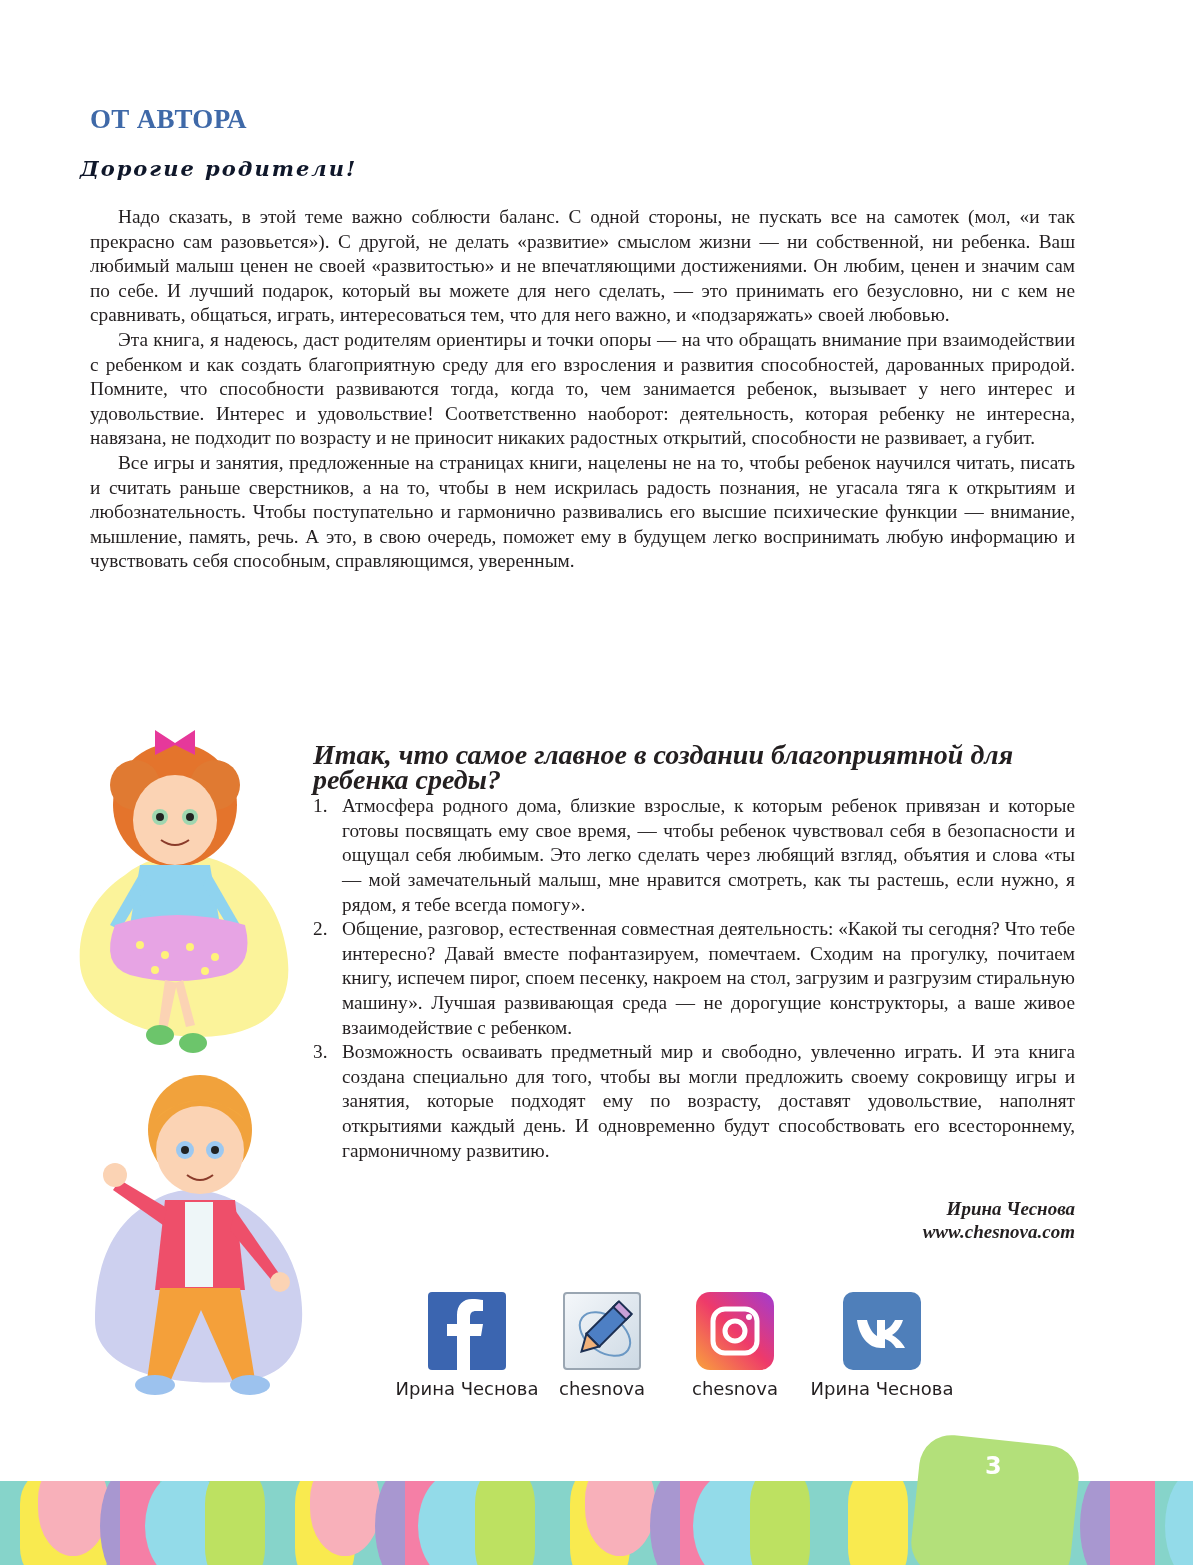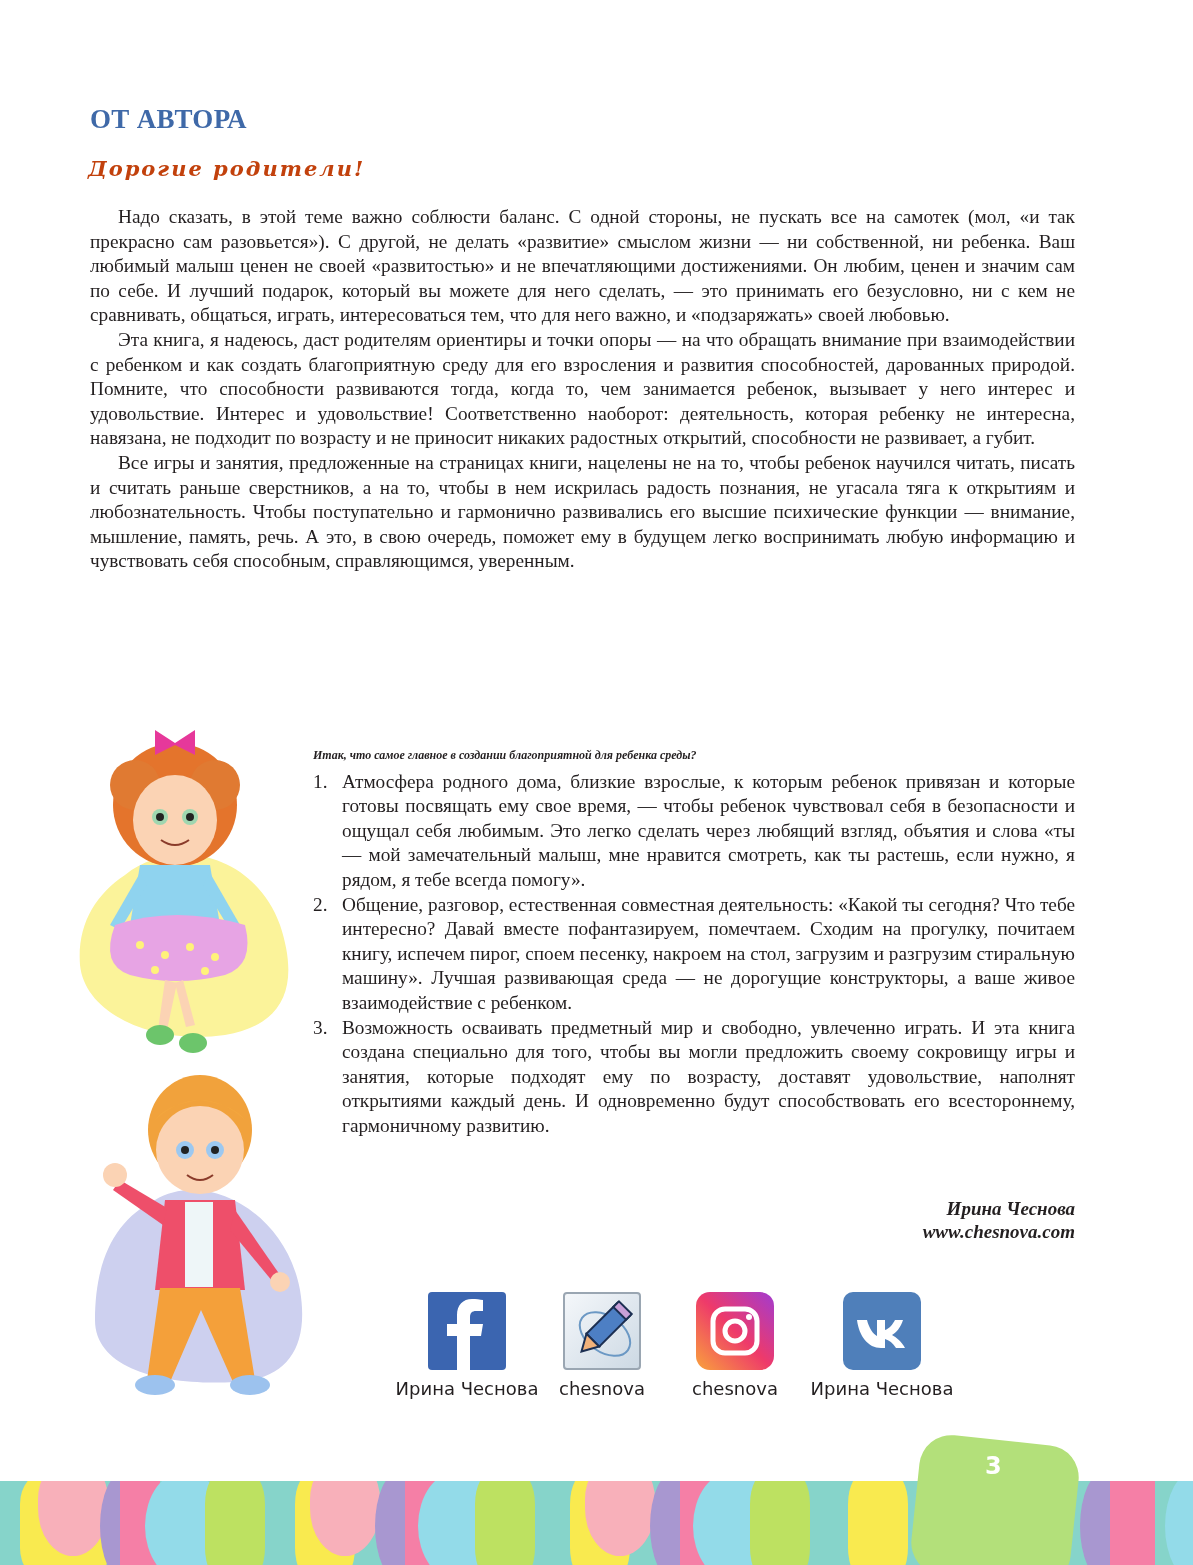--- a/index.html
+++ b/index.html
@@ -6,35 +6,35 @@
   body {
     width:1193px; height:1565px; position:relative; overflow:hidden;
     background:#ffffff; font-family:"Liberation Serif", serif; color:#231f20;
   }
   .title {
     position:absolute; left:90px; top:104px;
     font-family:"Liberation Serif", serif; font-weight:bold;
     font-size:27px; color:#3f69a8; letter-spacing:0.3px;
   }
   .subtitle {
-    position:absolute; left:88px; top:156px;
+    position:absolute; left:80px; top:156px;
     font-family:"DejaVu Serif", serif; font-style:italic; font-weight:bold;
-    font-size:21px; color:#c2410c; letter-spacing:2px;
+    font-size:21px; color:#0f172a; letter-spacing:2px;
   }
   .body-text {
     position:absolute; left:90px; top:205px; width:985px;
     font-size:19.3px; line-height:24.6px; text-align:justify;
   }
   .body-text p { margin:0; text-indent:28px; }
   .list-block {
     position:absolute; left:313px; top:743px; width:762px;
     font-size:19.3px; line-height:24.6px;
   }
   .list-heading {
-    font-style:italic; font-weight:bold; font-size:12px; margin-bottom:2px;
+    font-style:italic; font-weight:bold; font-size:28px; margin-bottom:2px;
   }
   .list-item { display:flex; text-align:justify; }
   .list-num { width:29px; flex:0 0 29px; }
   .list-text { flex:1; }
   .signature {
     position:absolute; right:118px; top:1197px; text-align:right;
     font-style:italic; font-weight:bold; font-size:19px; line-height:23px;
   }
   .socials {
     position:absolute; left:392px; top:1292px; width:580px; height:110px;

